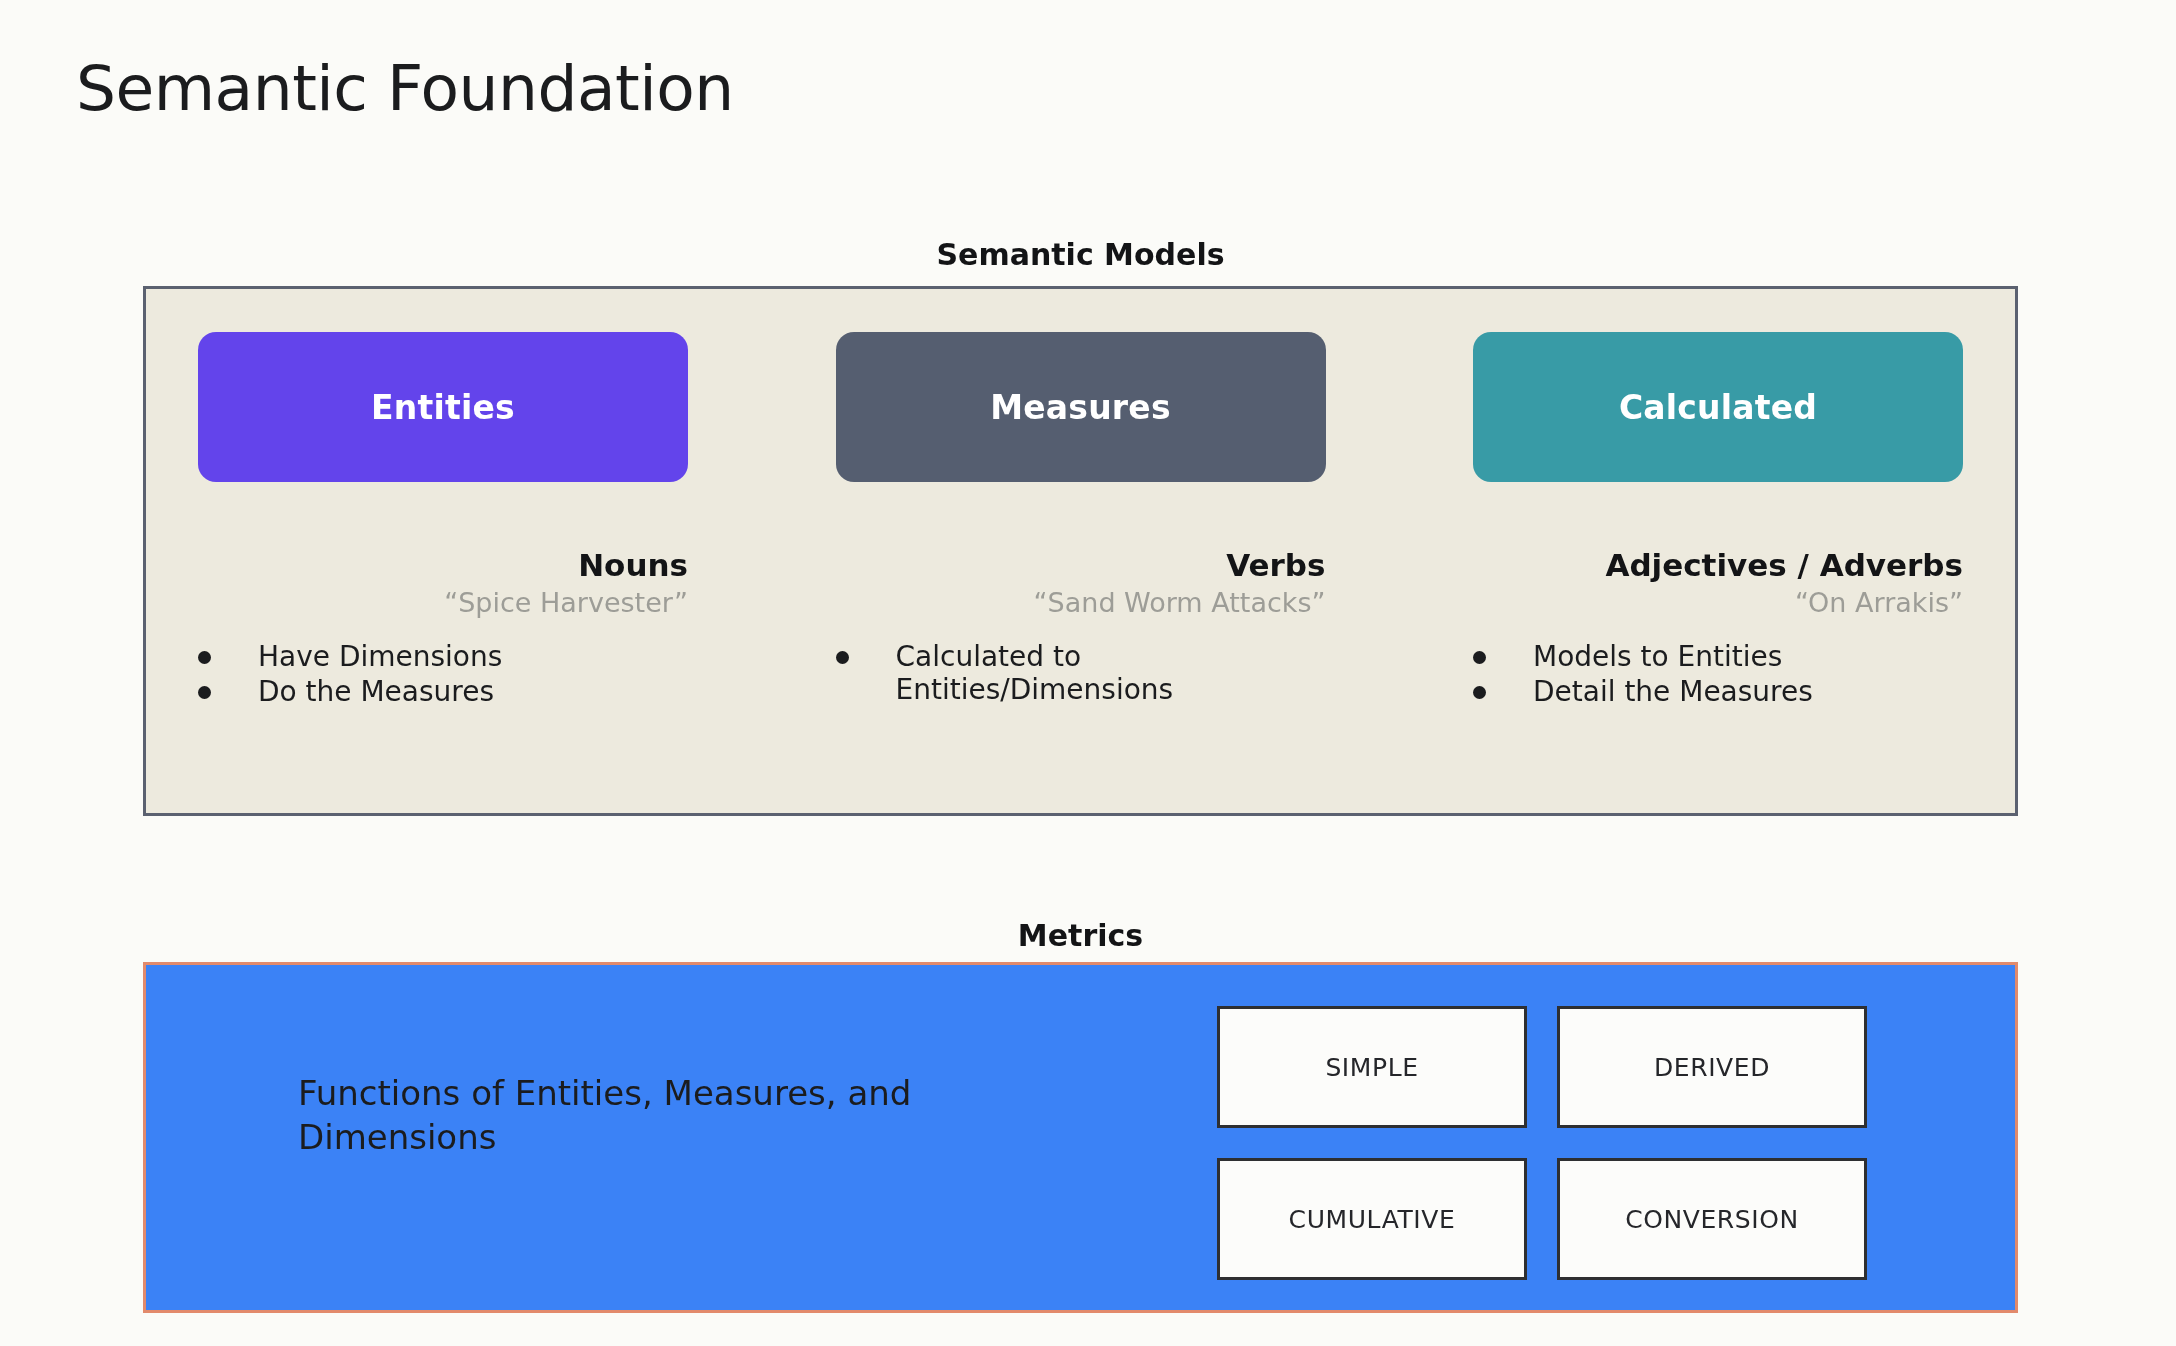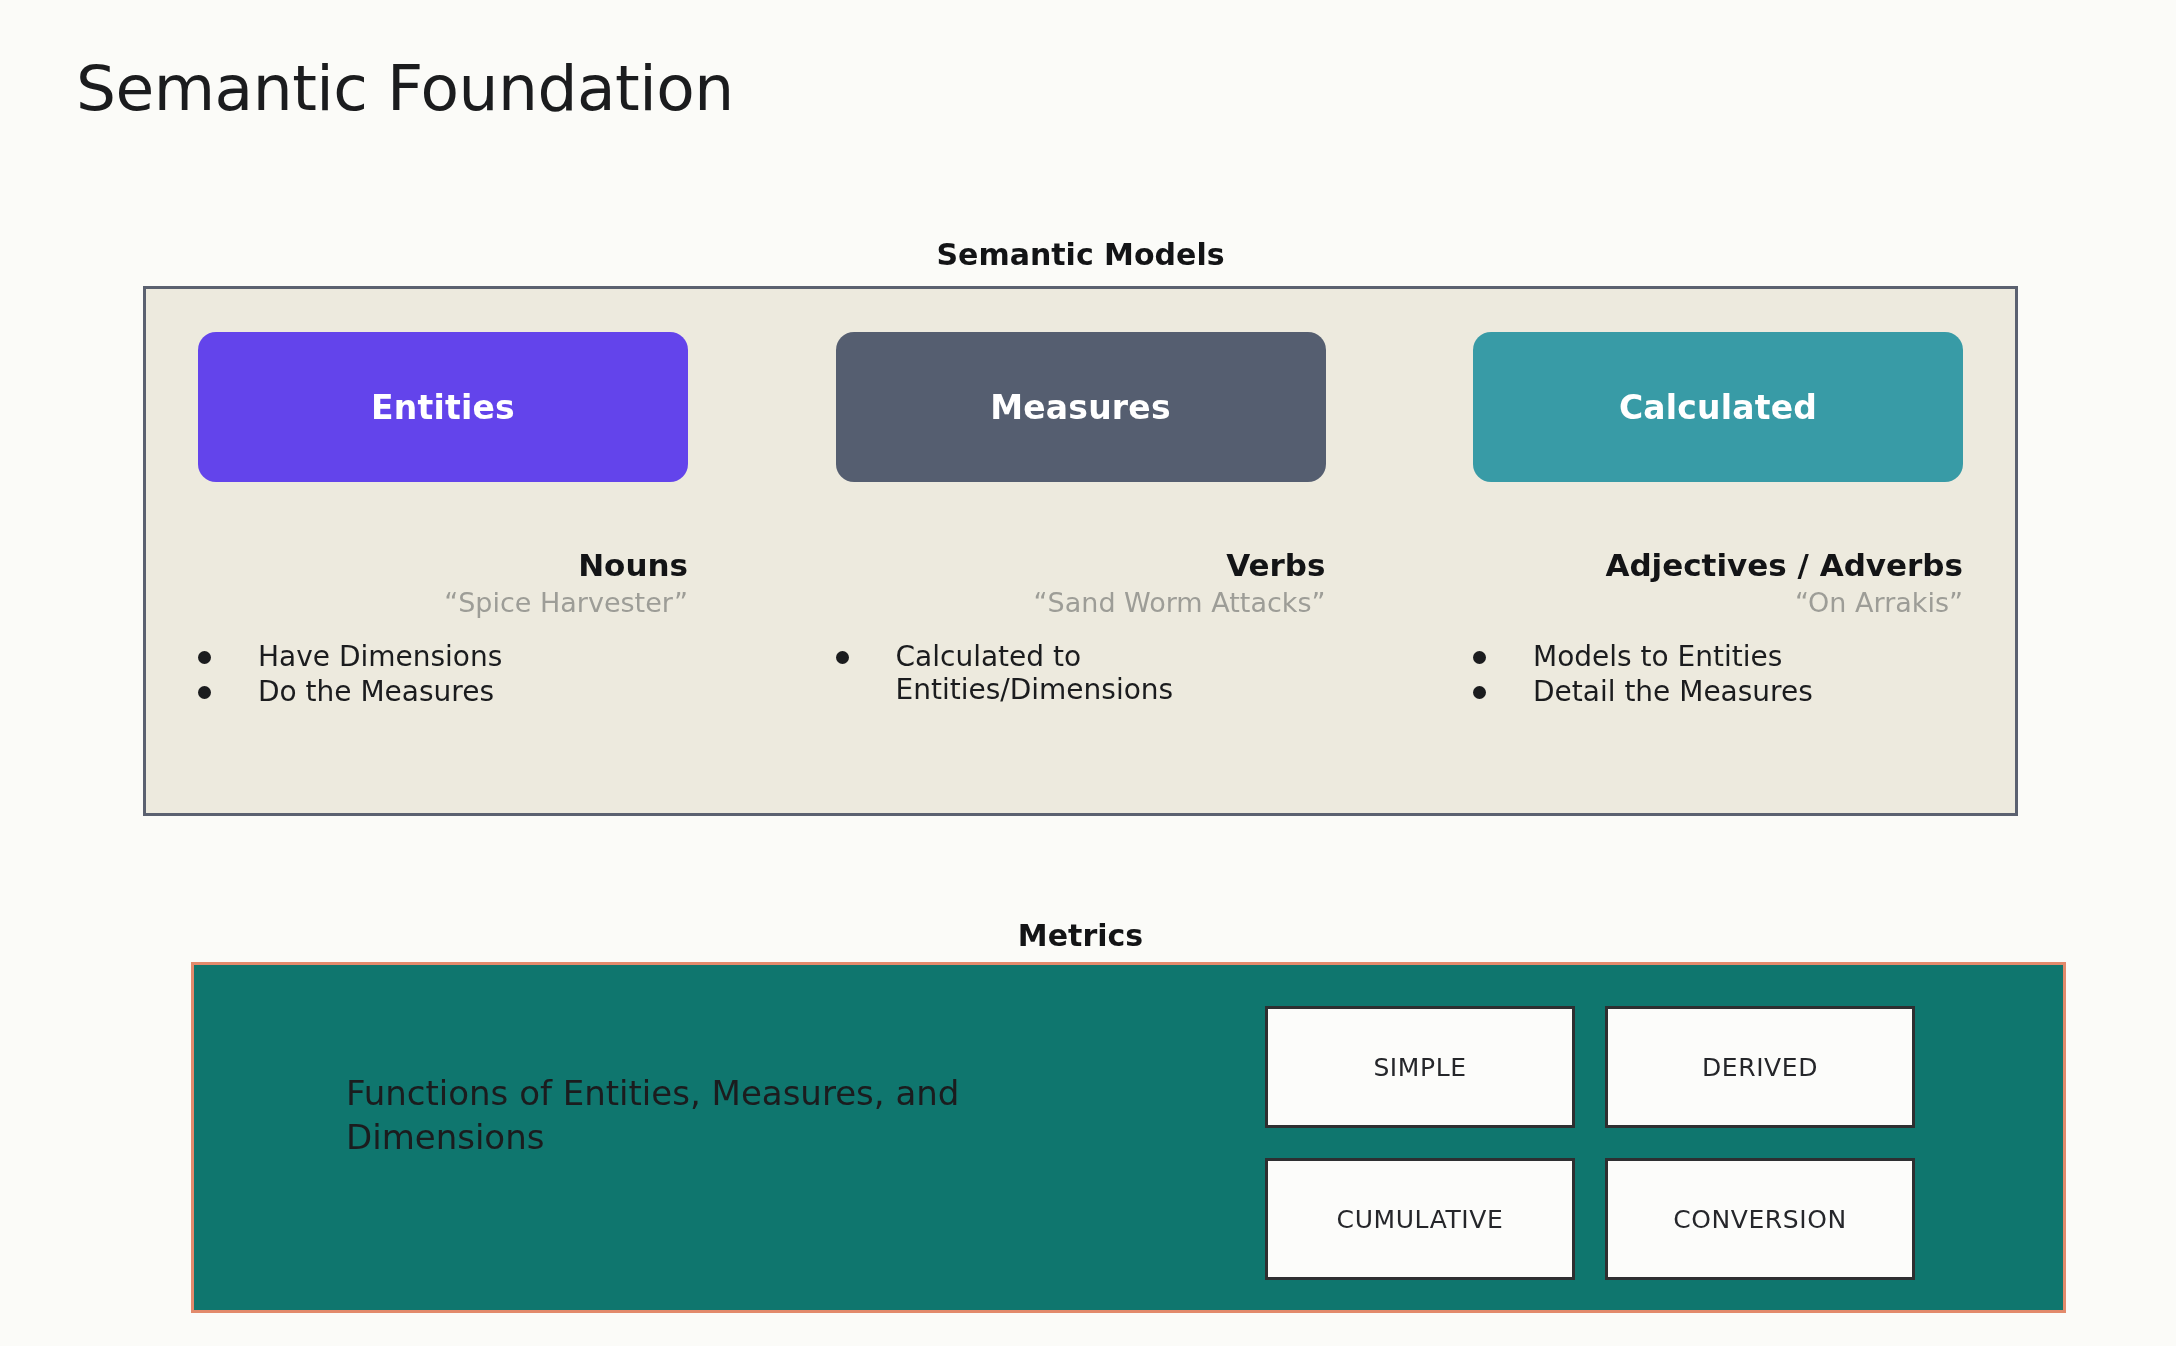--- a/index.html
+++ b/index.html
@@ -147,26 +147,25 @@
   #col-dimensions .bullet-text { margin-left: 47px; }
 
   
   #metrics-panel {
     position: absolute;
     left: 143px;
     top: 962px;
     width: 1875px;
     height: 351px;
     box-sizing: border-box;
-    background: #0f766e;
+    background: #3b82f6;
     border: 3px solid #e28a6c;
     display: flex;
     flex-direction: row;
     align-items: center;
-    margin-left: 48px;
   }
   #metrics-description {
     position: absolute;
     left: 152px;
     top: 107px;
     width: 720px;
     font-size: 34px;
     color: #1b1c1e;
     line-height: 1.28;
   }

